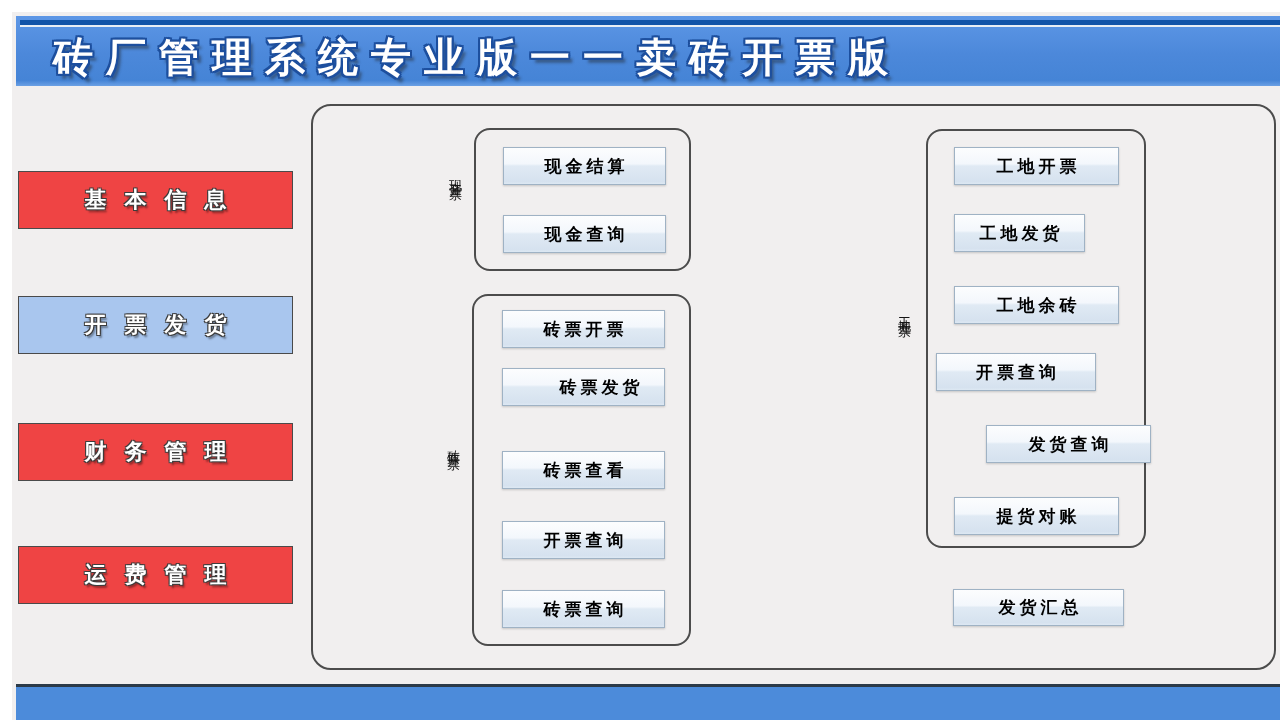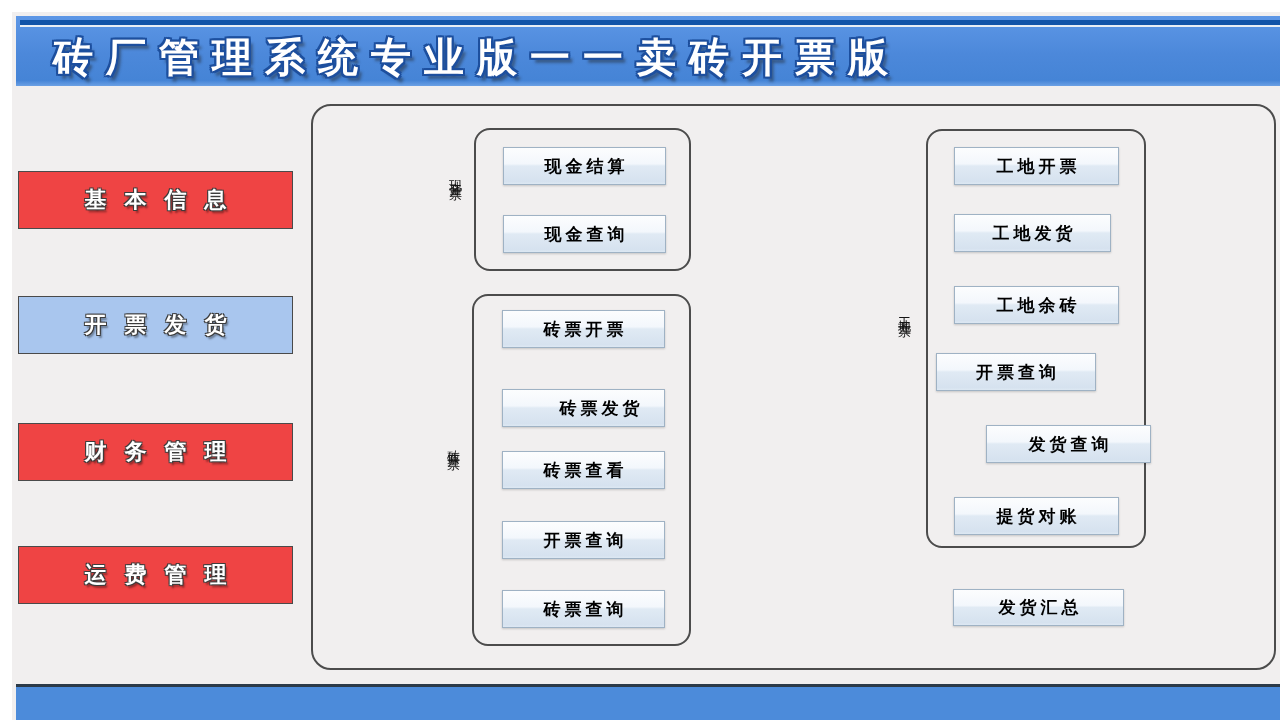--- a/index.html
+++ b/index.html
@@ -92,29 +92,29 @@
   <div class="main-panel"></div>
 
   <div class="v-label" style="left:430px; top:153px;">现金开票</div>
   <div class="group-box" style="left:458px; top:112px; width:217px; height:143px;"></div>
   <div class="ui-btn" style="left:487px; top:131px;">现金结算</div>
   <div class="ui-btn" style="left:487px; top:199px;">现金查询</div>
 
   <div class="v-label" style="left:428px; top:423px;">砖票开票</div>
   <div class="group-box" style="left:456px; top:278px; width:219px; height:352px;"></div>
   <div class="ui-btn" style="left:486px; top:294px;">砖票开票</div>
-  <div class="ui-btn" style="left:486px; top:373px;padding-left:36px;">砖票发货</div>
+  <div class="ui-btn" style="left:486px; top:352px;padding-left:36px;">砖票发货</div>
   <div class="ui-btn" style="left:486px; top:435px;">砖票查看</div>
   <div class="ui-btn" style="left:486px; top:505px;">开票查询</div>
   <div class="ui-btn" style="left:486px; top:574px;">砖票查询</div>
 
   <div class="v-label" style="left:879px; top:290px;">工地开票</div>
   <div class="group-box" style="left:910px; top:113px; width:220px; height:419px;"></div>
   <div class="ui-btn" style="left:938px; top:131px; width:165px;">工地开票</div>
-  <div class="ui-btn" style="left:938px; top:198px; width:157px;">工地发货</div>
+  <div class="ui-btn" style="left:938px; top:198px; width:131px;">工地发货</div>
   <div class="ui-btn" style="left:938px; top:270px; width:165px;">工地余砖</div>
   <div class="ui-btn" style="left:920px; top:337px; width:160px;">开票查询</div>
   <div class="ui-btn" style="left:970px; top:409px; width:165px;">发货查询</div>
   <div class="ui-btn" style="left:938px; top:481px; width:165px;">提货对账</div>
 
   <div class="ui-btn" style="left:937px; top:573px; width:171px; height:37px;">发货汇总</div>
 
   <div class="footer"></div>
 
 </div>

